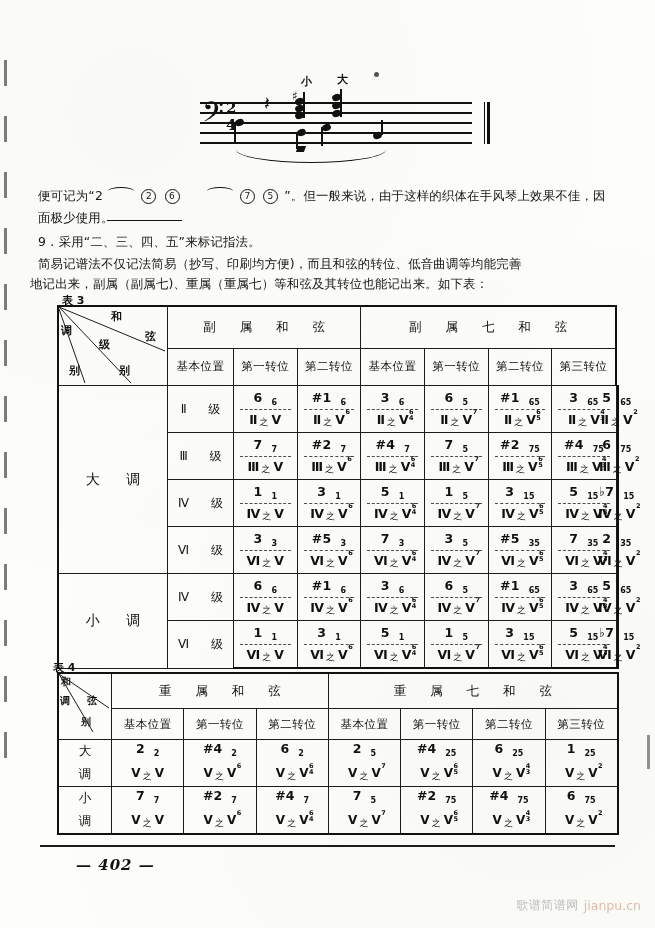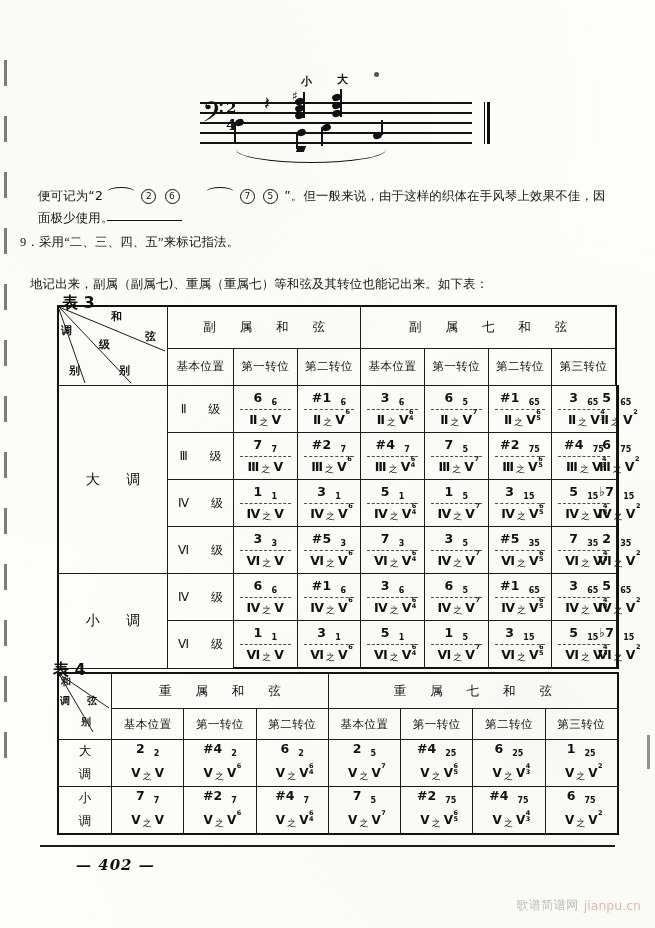--- a/index.html
+++ b/index.html
@@ -79,21 +79,21 @@
     margin:0 2px;vertical-align:1px;position:relative;
   }
   .tie-mark{
     display:inline-block;width:26px;height:7px;border-top:1.6px solid #111;
     border-radius:50% 50% 0 0;margin:0 1px;vertical-align:5px;
   }
   .underline-pair{display:inline-block;border-bottom:1.4px solid #111;padding-bottom:14px;}
 
   
   .tcap{
-    position:absolute;font-size:16px;font-weight:bold;color:#111;
+    position:absolute;font-size:11px;font-weight:bold;color:#111;
     font-family:"DejaVu Sans",sans-serif;
   }
 
   
   table.grid{
     position:absolute;border-collapse:collapse;
     font-family:"DejaVu Sans","Liberation Sans",sans-serif;
     color:#111;background:transparent;
   }
   table.grid td,table.grid th{
@@ -261,22 +261,23 @@
       <span class="inline-circ">6</span>
     </span>
     <span style="display:inline-block;width:16px;"></span>
     <span class="tie-mark"></span>
     <span class="inline-circ">7</span>
     <span class="inline-circ">5</span>
     <span>”。但一般来说，由于这样的织体在手风琴上效果不佳，因</span>
   </div>
   <div class="para" style="left:38px;top:208px;width:585px;">面极少使用。</div>
 
-  <div class="para" style="left:20px;top:232px;width:585px;font-family:Liberation Serif, serif;">9．采用“二、三、四、五”来标记指法。</div>
-
+  <div class="para" style="left:38px;top:232px;width:585px;">9．采用“二、三、四、五”来标记指法。</div>
+
+  <div class="para" style="left:38px;top:254px;width:590px;">简易记谱法不仅记法简易（抄写、印刷均方便)，而且和弦的转位、低音曲调等均能完善</div>
   <div class="para" style="left:30px;top:274px;width:590px;">地记出来，副属（副属七)、重属（重属七）等和弦及其转位也能记出来。如下表：</div>
 
   <div class="tcap" style="left:62px;top:293px;">表 3</div>
 
   <table class="grid" id="t3" style="left:57px;top:305px;width:562px;">
     <tbody>
       <tr>
         <td class="corner outer-top outer-left" rowspan="2">
           <svg width="108" height="78" aria-hidden="true">
             <line x1="0" y1="0" x2="106" y2="44" stroke="#1c1c1c" stroke-width="1"></line>

